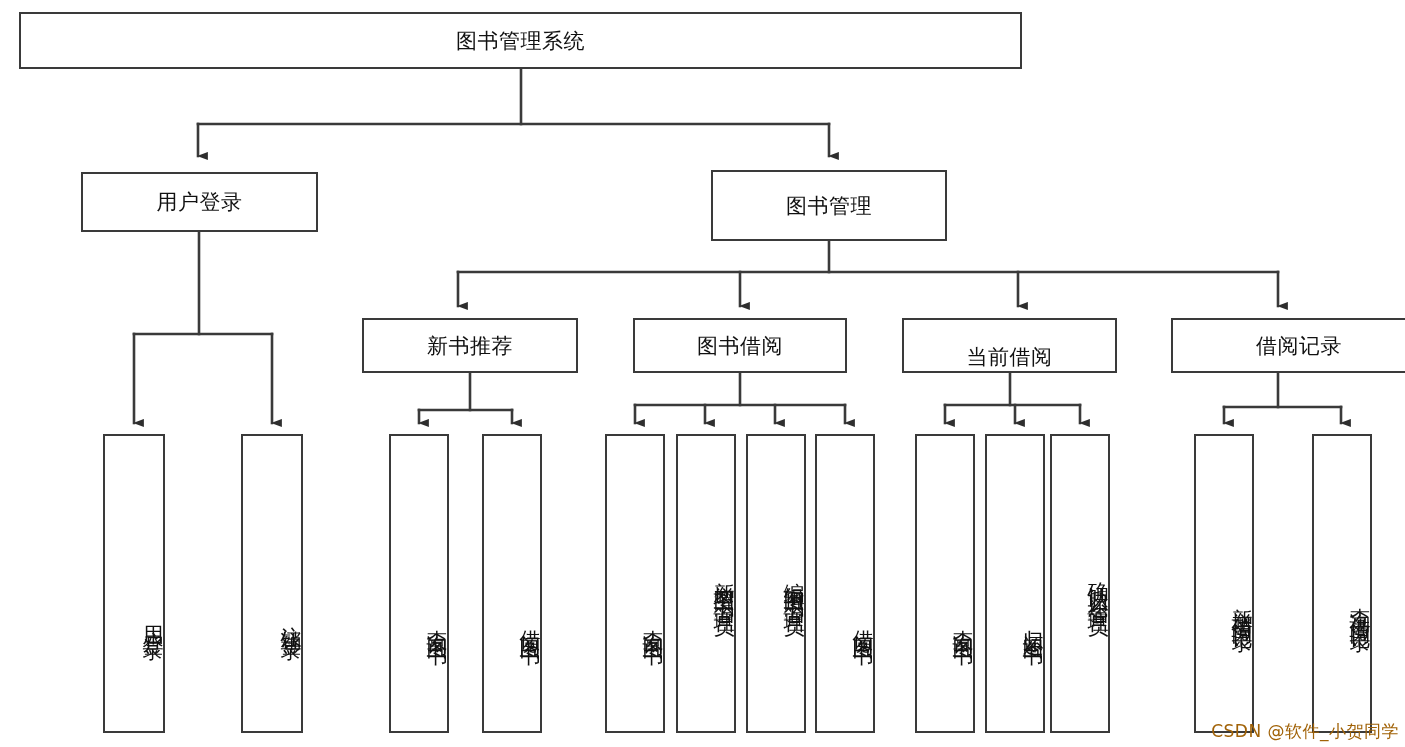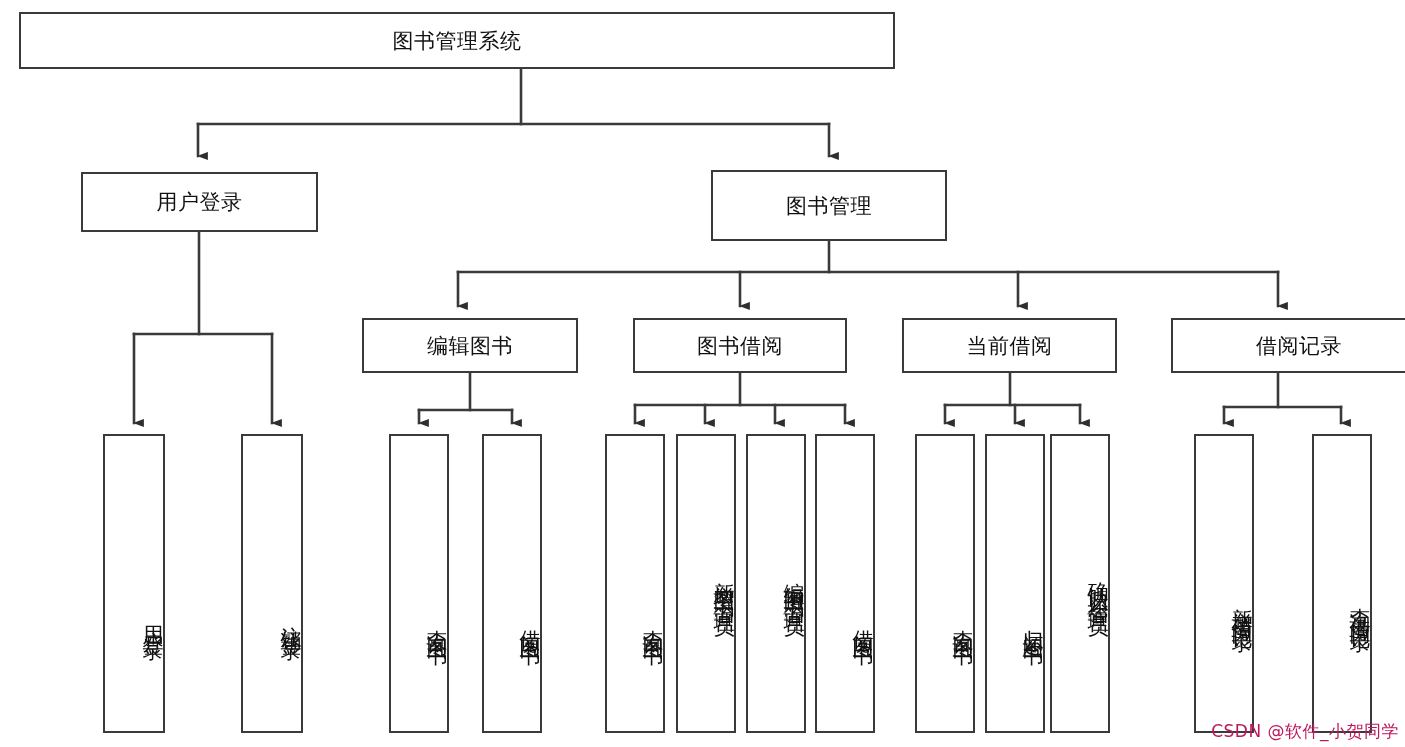--- a/index.html
+++ b/index.html
@@ -48,21 +48,21 @@
     line-height: 1;
   }
   .node.v.tall {
     padding-top: 8px;
   }
   .watermark {
     position: absolute;
     right: 6px;
     bottom: 4px;
     font-size: 17px;
-    color: #be185d;
+    color: #a16207;
     letter-spacing: 0.5px;
     white-space: nowrap;
   }
 </style>
 </head>
 <body>
 
 <div id="canvas">
 
   <svg class="wires" viewBox="0 0 1405 747" xmlns="http://www.w3.org/2000/svg">
@@ -108,38 +108,38 @@
       <path d="M1015,405 L1015,423" marker-end="url(#arrow)"></path>
       <path d="M1080,405 L1080,423" marker-end="url(#arrow)"></path>
 
       <path d="M1278,373 L1278,407"></path>
       <path d="M1224,407 L1341,407"></path>
       <path d="M1224,407 L1224,423" marker-end="url(#arrow)"></path>
       <path d="M1341,407 L1341,423" marker-end="url(#arrow)"></path>
     </g>
   </svg>
 
-  <div class="node h" style="left:19px; top:12px; width:876px; height:57px;">
+  <div class="node h" style="left:19px; top:12px; width:1003px; height:57px;">
     <span>图书管理系统</span>
   </div>
 
   <div class="node h" style="left:81px; top:172px; width:237px; height:60px;">
     <span>用户登录</span>
   </div>
   <div class="node h" style="left:711px; top:170px; width:236px; height:71px;">
     <span>图书管理</span>
   </div>
 
   <div class="node h" style="left:362px; top:318px; width:216px; height:55px;">
-    <span>编辑图书</span>
+    <span>新书推荐</span>
   </div>
   <div class="node h" style="left:633px; top:318px; width:214px; height:55px;">
     <span>图书借阅</span>
   </div>
-  <div class="node h" style="left:902px; top:318px; width:215px; height:55px;">
+  <div class="node h" style="left:902px; top:318px; width:215px; height:55px;align-items:flex-end;">
     <span>当前借阅</span>
   </div>
   <div class="node h" style="left:1171px; top:318px; width:256px; height:55px;">
     <span>借阅记录</span>
   </div>
 
   <div class="node v" style="left:103px; top:434px; width:62px; height:299px; padding-top:70px;">
     <span>用户登录</span>
   </div>
   <div class="node v" style="left:241px; top:434px; width:62px; height:299px; padding-top:70px;">

